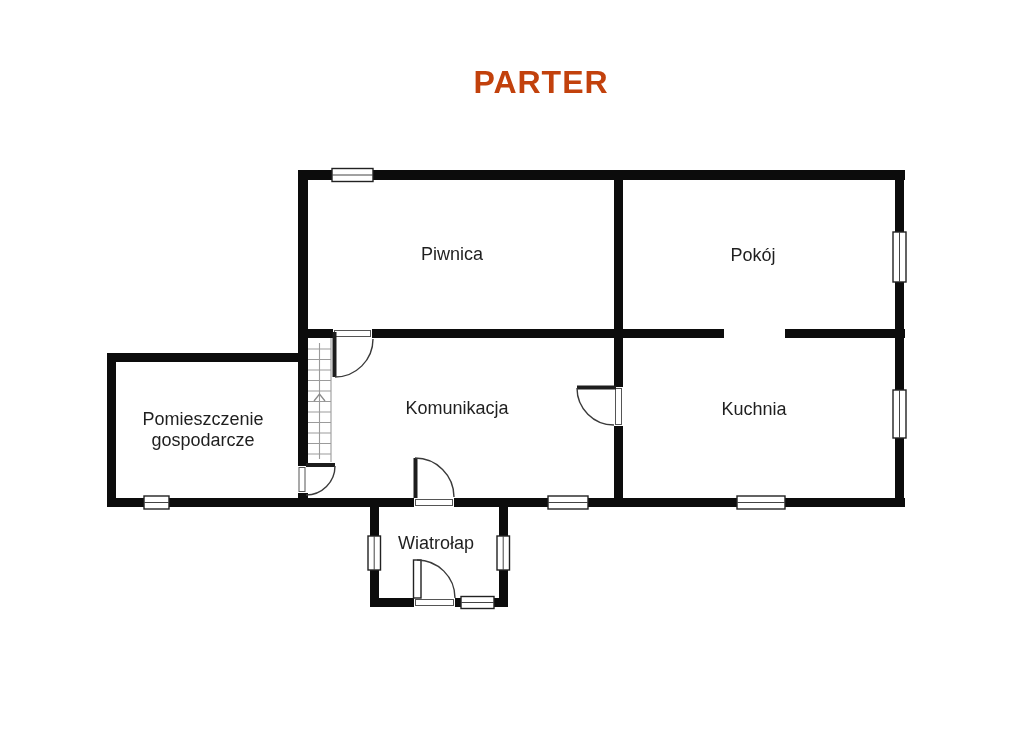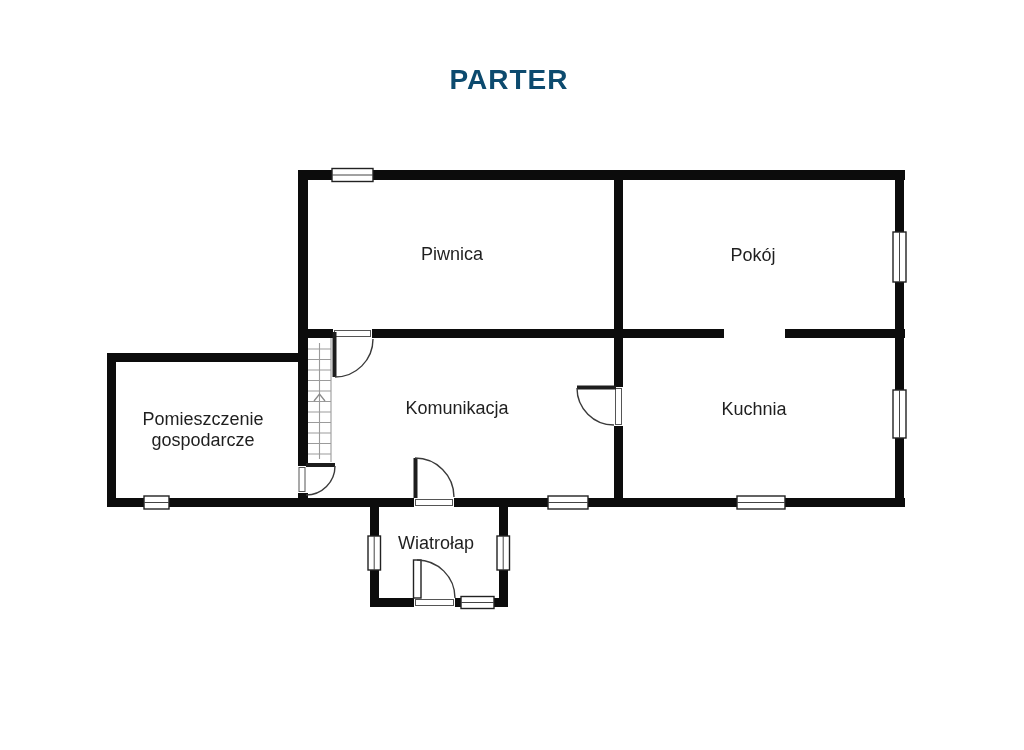--- a/index.html
+++ b/index.html
@@ -8,26 +8,26 @@
     width: 1024px;
     height: 750px;
     background: #ffffff;
     overflow: hidden;
     font-family: "Liberation Sans", sans-serif;
   }
   .stage { position: relative; width: 1024px; height: 750px; background: #ffffff; }
   .plan-title {
     position: absolute;
     top: 64px;
-    left: 509px;
+    left: 541px;
     transform: translateX(-50%);
-    font-size: 28px;
+    font-size: 32px;
     font-weight: 700;
     letter-spacing: 1px;
-    color: #0c4a6e;
+    color: #c2410c;
     white-space: nowrap;
   }
   svg.plan { position: absolute; inset: 0; }
   .wall { fill: #0c0c0c; stroke: none; }
   .opening { fill: #ffffff; stroke: none; }
   .frame { fill: #ffffff; stroke: #555555; stroke-width: 1; }
   .window-rect { fill: #ffffff; stroke: #222222; stroke-width: 1.4; }
   .window-line { stroke: #444444; stroke-width: 1; }
   .stair-line { stroke: #9b9b9b; stroke-width: 1.1; fill: none; }
   .stair-arrow { stroke: #8a8a8a; stroke-width: 1.3; fill: none; }

